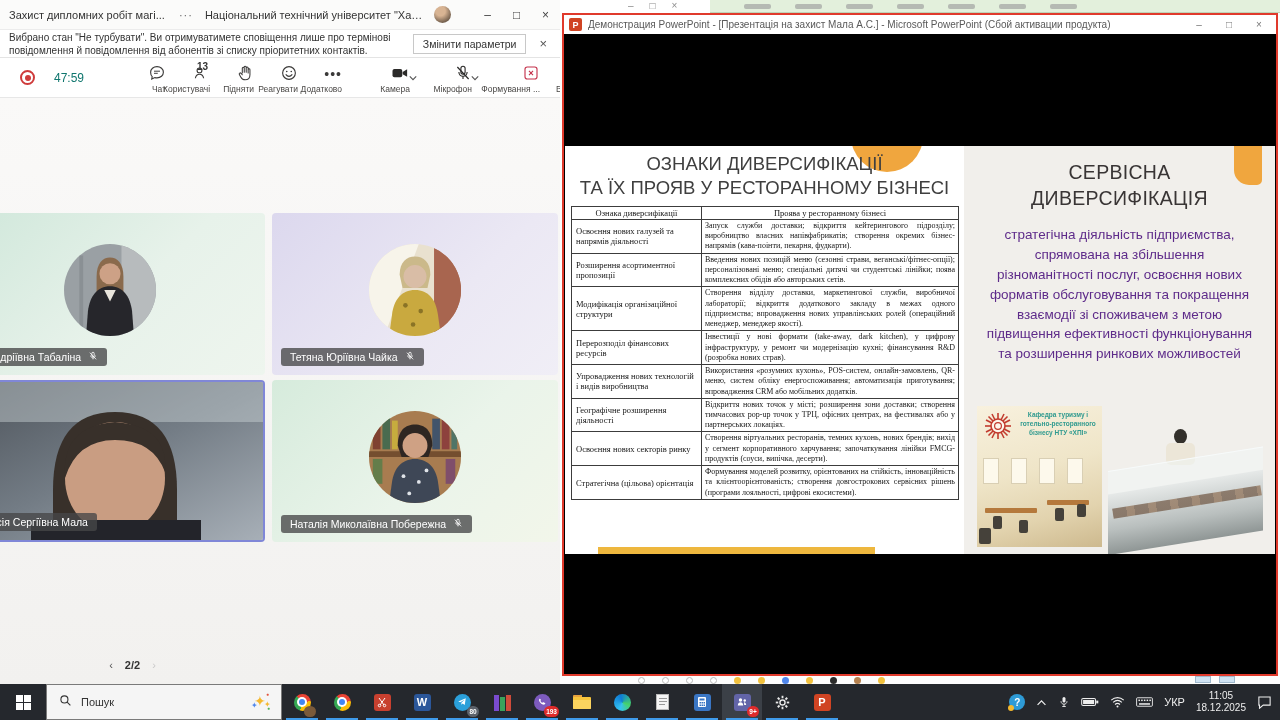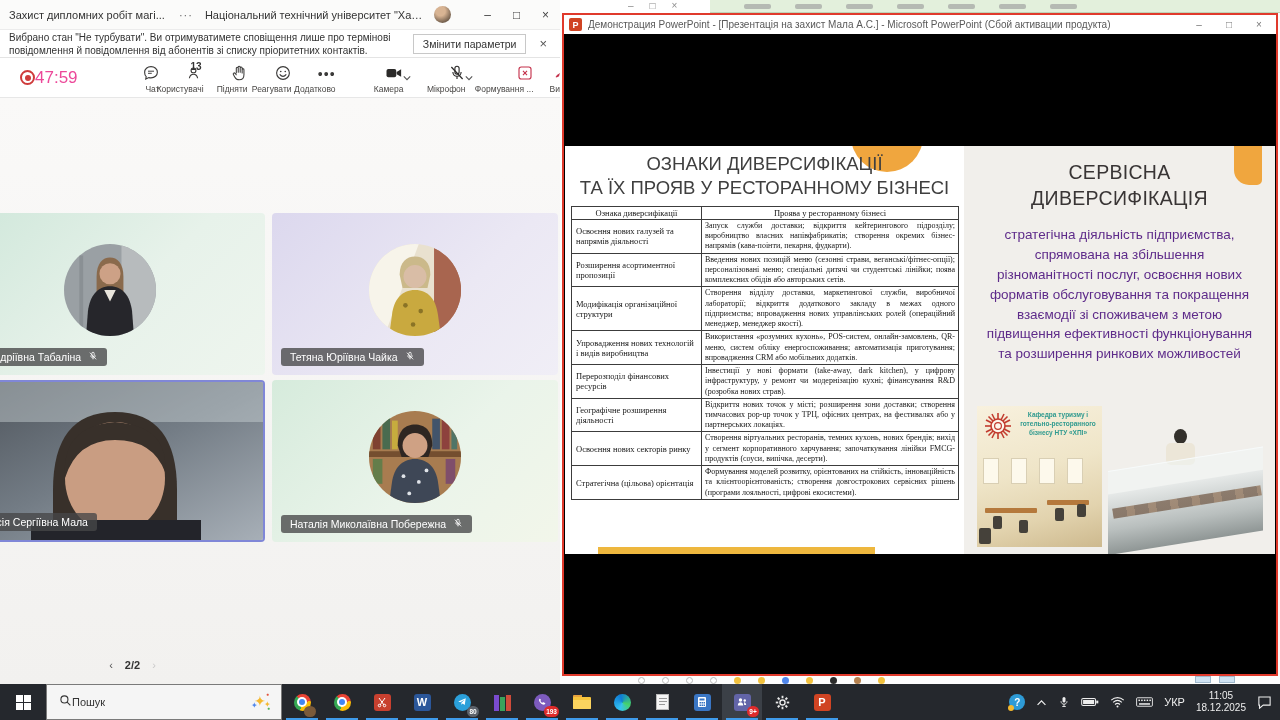--- a/index.html
+++ b/index.html
@@ -19,21 +19,21 @@
 
   .t-notif { height:28px; background:#ffffff; border-bottom:1px solid #e4e4e4; display:flex; align-items:center; }
   .t-notif-text { font-size:10px; line-height:1.3; color:#333; padding-left:9px; width:418px; }
   .t-notif-btn { font-size:10.5px; color:#333; background:#fff; border:1px solid #c8c8c8; border-radius:0; padding:3px 9px; white-space:nowrap; }
   .t-notif-x { width:34px; text-align:center; color:#555; font-size:13px; }
 
   .t-toolbar { height:40px; background:#fff; border-bottom:1px solid #e7e7e7; display:flex; align-items:center; }
   .rec-wrap { display:flex; align-items:center; margin-left:20px; }
   .rec-dot { width:15px; height:15px; border:2px solid #cf3b3b; border-radius:50%; position:relative; }
   .rec-dot::after { content:""; position:absolute; inset:2.5px; background:#cf3b3b; border-radius:50%; }
-  .timer { font-size:17px; color:#ec4899; margin-left:0; }
+  .timer { font-size:12px; color:#0f766e; margin-left:19px; }
   .tb-group { display:flex; align-items:flex-start; margin-left:38px; }
   .tb-item { display:flex; flex-direction:column; align-items:flex-end; width:44px; position:relative; }
   .tb-item .ic { height:20px; display:flex; align-items:flex-end; }
   .tb-label { font-size:8.5px; color:#494745; margin-top:2px; white-space:nowrap; }
   .tb-count { position:absolute; top:-1px; right:2px; font-size:10px; font-weight:bold; color:#333; }
   .tb-div { width:1px; height:26px; background:#e1e1e1; margin:0 8px; align-self:center; }
   .chev { margin:6px 2px 0 -2px; }
 
   .t-stage { position:absolute; left:0; top:98px; right:0; bottom:0; background:linear-gradient(#faf9f8, #f2f1ef); }
   .grid { position:absolute; left:-45px; top:115px; display:grid; grid-template-columns:310px 286px; grid-auto-rows:162px; gap:5px 7px; }
@@ -99,21 +99,21 @@
   .em-dot { width:7px; height:7px; border-radius:50%; flex:none; }
   .em-ring { border:1px solid #b9b9b9; background:#fff; }
   .mini-wins { position:absolute; left:635px; top:676px; height:8px; display:flex; gap:8px; }
   .mini-win { width:16px; height:7px; background:#cfe2f2; border:1px solid #9fb8cc; }
 
   
   #taskbar { position:absolute; left:0; bottom:0; width:1280px; height:36px; background:#25282d; display:flex; align-items:stretch; z-index:10; }
   .tb-start { width:46px; display:flex; align-items:center; justify-content:center; }
   .win-logo { width:15px; height:15px; display:grid; grid-template-columns:7px 7px; grid-template-rows:7px 7px; gap:1px; }
   .win-logo span { background:#fff; }
-  .tb-search { width:236px; height:36px; background:#f5f5f5; border:1px solid #7a7a7a; display:flex; align-items:center; padding:0 10px 0 12px; }
+  .tb-search { width:236px; height:36px; background:#f5f5f5; border:1px solid #7a7a7a; display:flex; align-items:center; gap:9px; padding:0 10px 0 12px; }
   .tb-search-text { font-size:11px; color:#333; }
   .sparkle { margin-left:auto; position:relative; width:20px; height:20px; }
   .sparkle .big { position:absolute; left:3px; top:1px; font-size:14px; color:#f5b82e; }
   .sparkle .sm { position:absolute; font-size:8px; }
   .tb-apps { display:flex; }
   .tb-app { width:40px; position:relative; display:flex; align-items:center; justify-content:center; }
   .tb-app.active { background:#3b4047; }
   .ind { position:absolute; bottom:0; left:4px; right:4px; height:2.5px; background:#3f9bea; }
   .badge { position:absolute; bottom:3px; right:3px; min-width:12px; height:11px; border-radius:6px; background:#df2b2b; color:#fff; font-size:6.5px; font-weight:bold; display:flex; align-items:center; justify-content:center; padding:0 2px; z-index:2; }
   .badge.gray { background:#5c626b; }
@@ -431,26 +431,26 @@
                   </tr>
               <tr>
                     <td class="feat">Розширення асортиментної пропозиції</td>
                     <td class="manif">Введення нових позицій меню (сезонні страви, веганські/фітнес-опції); персоналізовані меню; спеціальні дитячі чи студентські лінійки; поява комплексних обідів або авторських сетів.</td>
                   </tr>
               <tr>
                     <td class="feat">Модифікація організаційної структури</td>
                     <td class="manif">Створення відділу доставки, маркетингової служби, виробничої лабораторії; відкриття додаткового закладу в межах одного підприємства; впровадження нових управлінських ролей (операційний менеджер, менеджер якості).</td>
                   </tr>
               <tr>
+                    <td class="feat">Перерозподіл фінансових ресурсів</td>
+                    <td class="manif">Інвестиції у нові формати (take-away, dark kitchen), у цифрову інфраструктуру, у ремонт чи модернізацію кухні; фінансування R&amp;D (розробка нових страв).</td>
+                  </tr>
+              <tr>
                     <td class="feat">Упровадження нових технологій і видів виробництва</td>
                     <td class="manif">Використання «розумних кухонь», POS-систем, онлайн-замовлень, QR-меню, систем обліку енергоспоживання; автоматизація приготування; впровадження CRM або мобільних додатків.</td>
-                  </tr>
-              <tr>
-                    <td class="feat">Перерозподіл фінансових ресурсів</td>
-                    <td class="manif">Інвестиції у нові формати (take-away, dark kitchen), у цифрову інфраструктуру, у ремонт чи модернізацію кухні; фінансування R&amp;D (розробка нових страв).</td>
                   </tr>
               <tr>
                     <td class="feat">Географічне розширення діяльності</td>
                     <td class="manif">Відкриття нових точок у місті; розширення зони доставки; створення тимчасових pop-up точок у ТРЦ, офісних центрах, на фестивалях або у партнерських локаціях.</td>
                   </tr>
               <tr>
                     <td class="feat">Освоєння нових секторів ринку</td>
                     <td class="manif">Створення віртуальних ресторанів, темних кухонь, нових брендів; вихід у сегмент корпоративного харчування; започаткування лінійки FMCG-продуктів (соуси, випічка, десерти).</td>
                   </tr>
               <tr>

